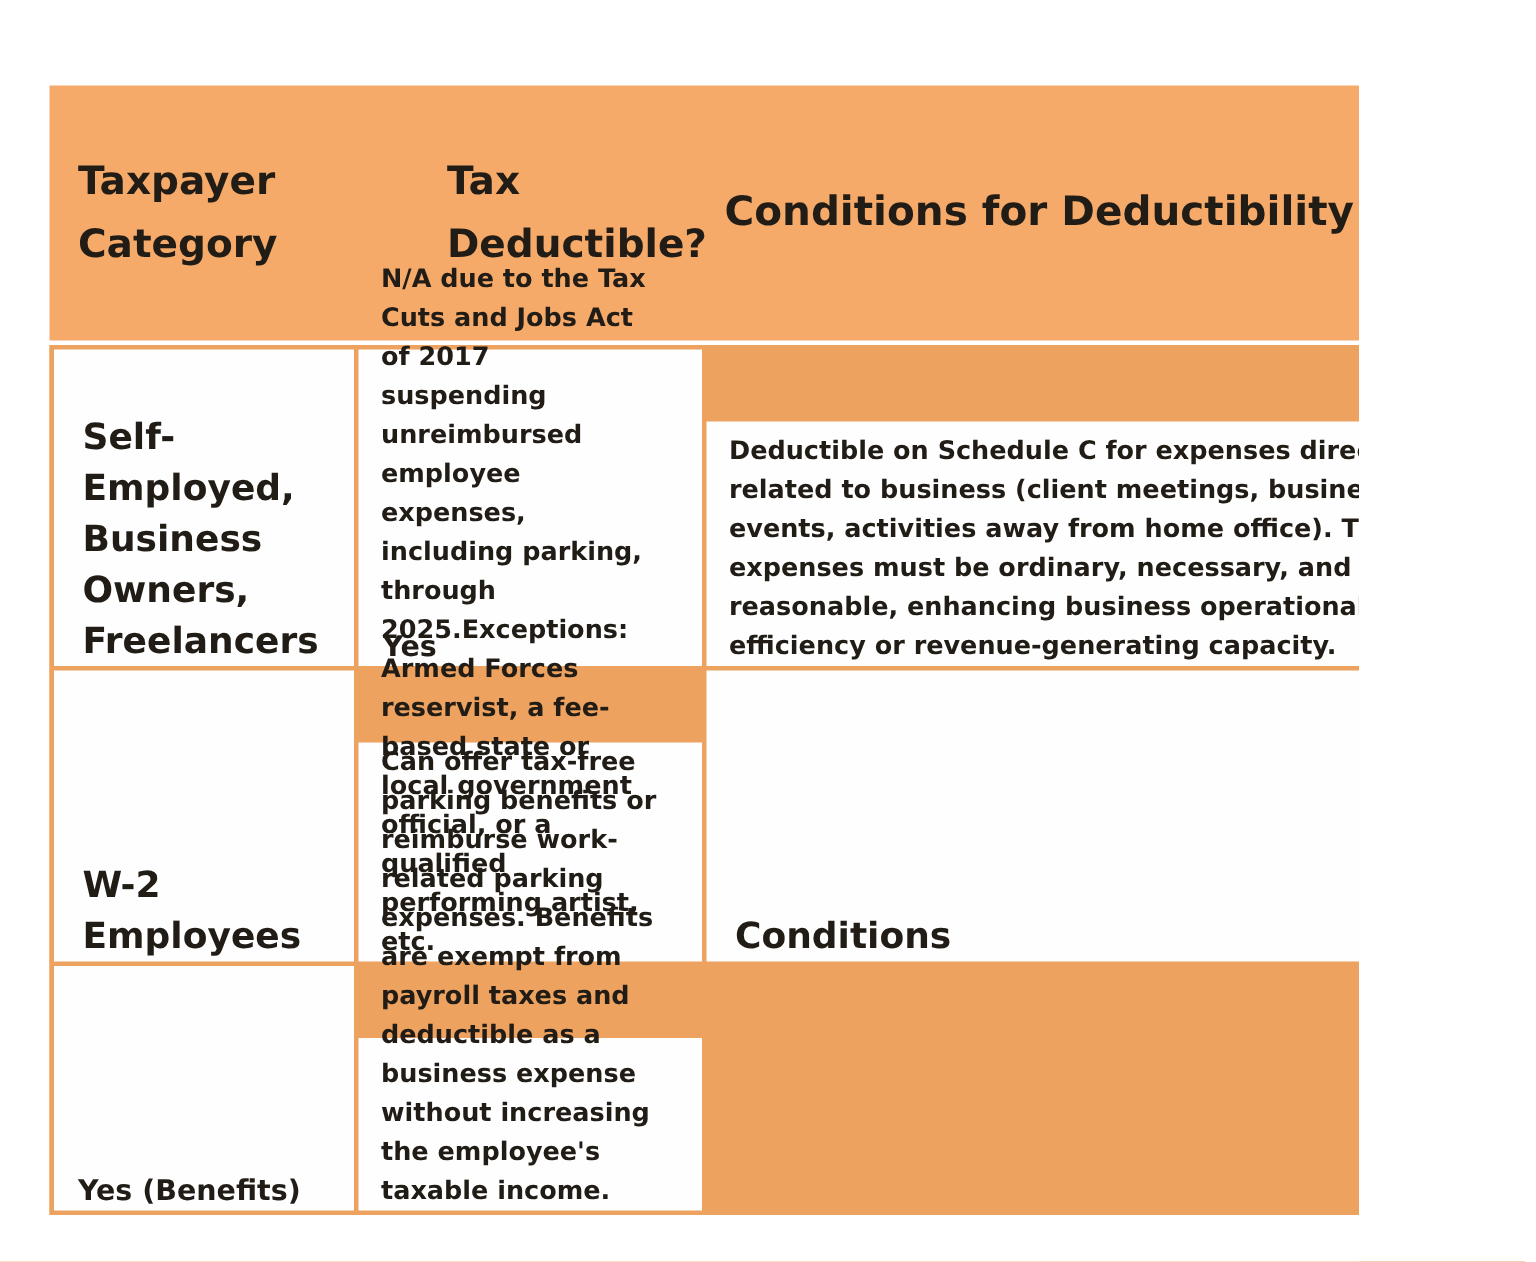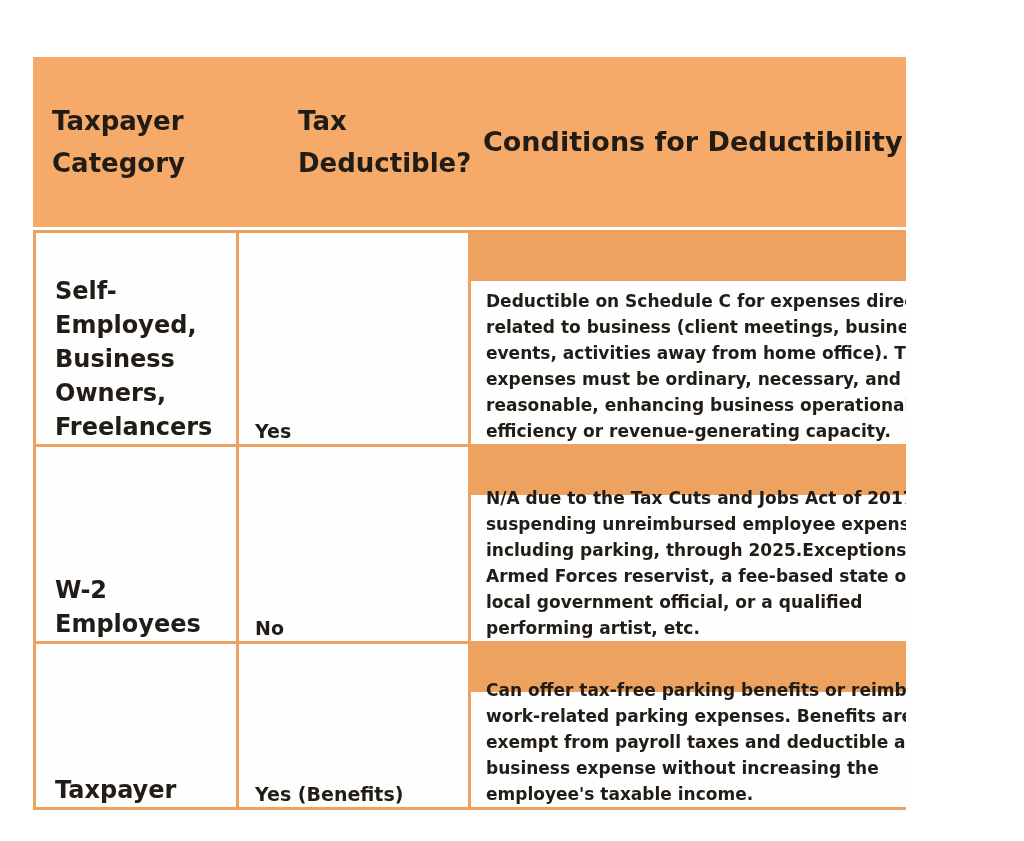--- a/index.html
+++ b/index.html
@@ -113,29 +113,26 @@
       <div class="td c2">
         <span>Yes</span>
       </div>
       <div class="td c3">
         <span>Deductible on Schedule C for expenses directly related to business (client meetings, business events, activities away from home office). These expenses must be ordinary, necessary, and reasonable, enhancing business operational efficiency or revenue-generating capacity.</span>
       </div>
 
       <div class="td c1">
         <span>W-2 Employees</span>
       </div>
-      <div class="td c2">
-        <span>No</span>
-      </div>
       <div class="td c3">
         <span>N/A due to the Tax Cuts and Jobs Act of 2017 suspending unreimbursed employee expenses, including parking, through 2025.Exceptions: Armed Forces reservist, a fee-based state or local government official, or a qualified performing artist, etc.</span>
       </div>
 
       <div class="td c1">
-        <span>Taxpayer</span>
+        <span>Conditions</span>
       </div>
       <div class="td c2">
         <span>Yes (Benefits)</span>
       </div>
       <div class="td c3">
         <span>Can offer tax-free parking benefits or reimburse work-related parking expenses. Benefits are exempt from payroll taxes and deductible as a business expense without increasing the employee's taxable income.</span>
       </div>
     </div>
 
   </div>

